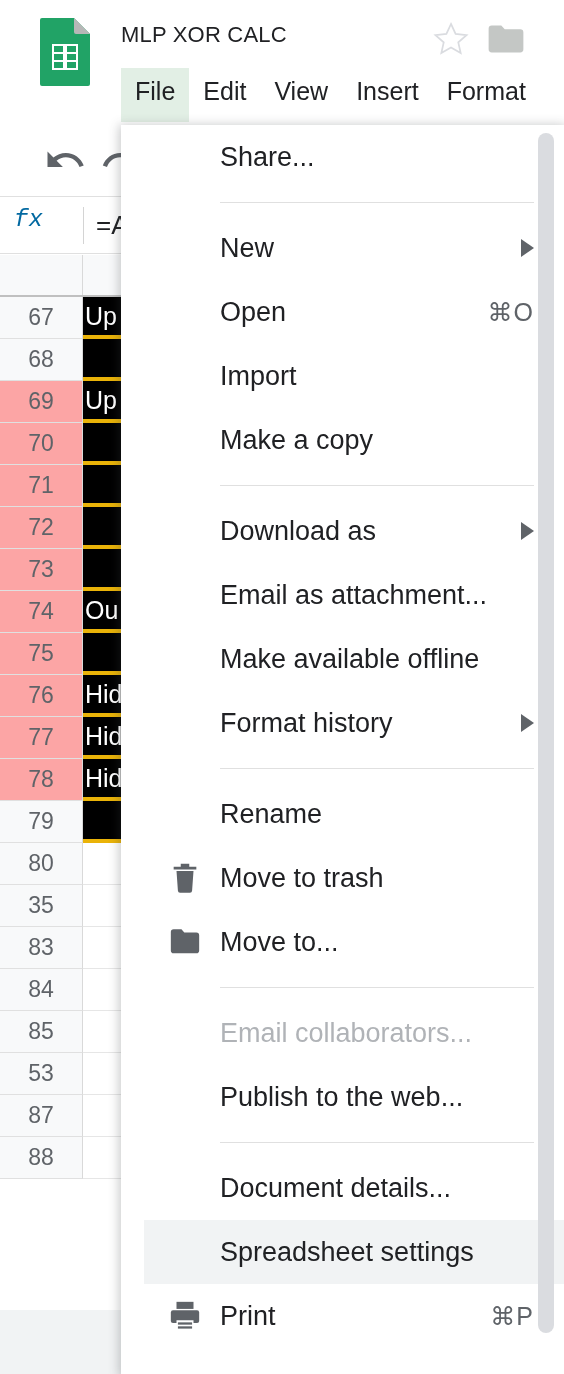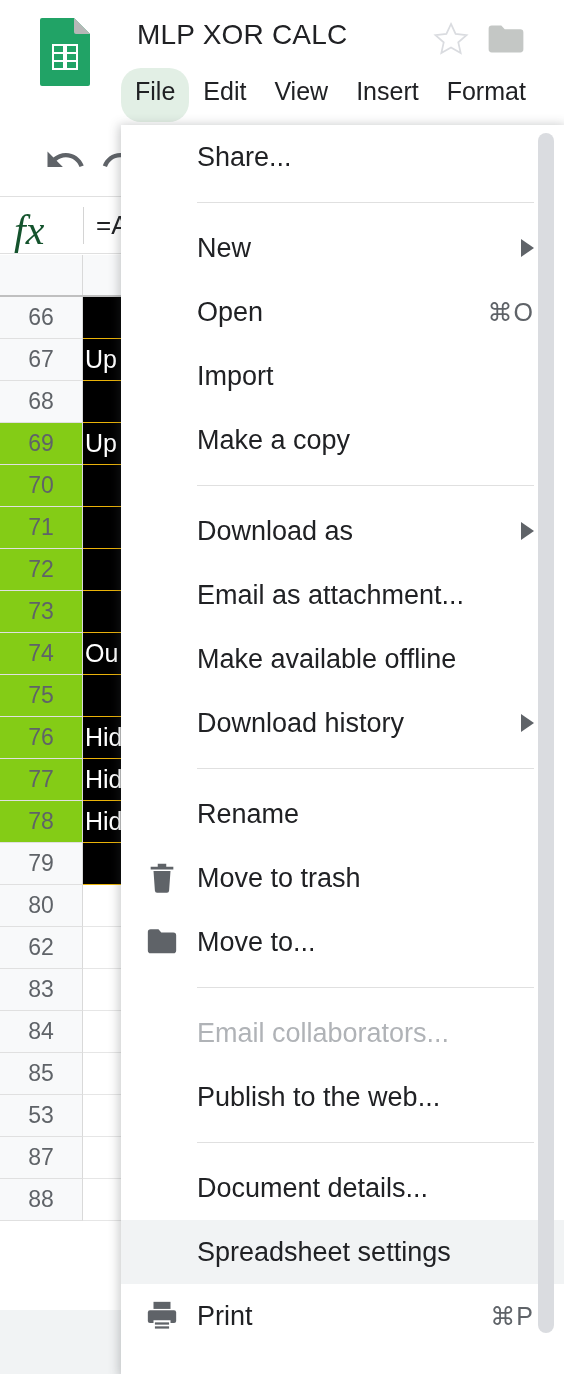--- a/index.html
+++ b/index.html
@@ -10,89 +10,89 @@
     overflow: hidden;
   }
   #root { position: relative; width: 564px; height: 1374px; overflow: hidden; background:#fff; }
 
   
   .appbar { position:absolute; left:0; top:0; width:564px; height:125px; background:#fff; }
 
   .sheets-logo { position:absolute; left:38px; top:16px; width:54px; height:72px; }
 
   .doc-title {
-    position:absolute; left:137px; top:12px;
-    font-size:28px; color:#202124; letter-spacing:0.2px;
+    position:absolute; left:121px; top:12px;
+    font-size:22px; color:#202124; letter-spacing:0.2px;
     white-space:nowrap; line-height:46px;
   }
   .star-icon { position:absolute; left:432px; top:20px; width:38px; height:38px; }
   .folder-icon { position:absolute; left:487px; top:24px; width:38px; height:30px; }
 
   
   .menubar { position:absolute; left:121px; top:68px; height:54px; display:flex; align-items:flex-start; }
   .menu-item {
     font-size:25px; color:#202124; padding:6px 14px 14px 14px;
     line-height:34px; white-space:nowrap;
   }
-  .menu-item.active { background:#e2efe5;border-radius:20px; }
+  .menu-item.active { background:#e2efe5; }
 
   
   .toolbar { position:absolute; left:0; top:125px; width:121px; height:70px; background:#fff; }
   .tb-icon { position:absolute; }
 
   
   .formulabar {
     position:absolute; left:0; top:196px; width:121px; height:58px;
     background:#fff; border-top:1px solid #e0e0e0; border-bottom:1px solid #e0e0e0;
   }
-  .fx { position:absolute; left:14px; top:9px; font-family:Liberation Serif, serif;
-        font-style:italic; font-size:42px; color:#14532d; }
+  .fx { position:absolute; left:14px; top:9px; font-family:Liberation Mono, monospace;
+        font-style:italic; font-size:24px; color:#0369a1; }
   .fx-sep { position:absolute; left:83px; top:10px; width:1px; height:37px; background:#d4d4d4; }
   .formula-text { position:absolute; left:96px; top:13px; font-size:26px; color:#202124;
                   white-space:nowrap; overflow:hidden; width:26px; }
 
   
   .grid { position:absolute; left:0; top:255px; width:121px; height:1055px; overflow:hidden; background:#fff; }
   .colhdr { position:relative; height:42px; background:#f8f9fa; border-bottom:2px solid #c0c0c0; }
   .corner { position:absolute; left:0; top:0; width:83px; height:40px; background:#f8f9fa; border-right:1px solid #d9d9d9; }
   .colhdr-c { position:absolute; left:83px; top:0; width:38px; height:40px; background:#f8f9fa; }
 
   .rows { position:absolute; left:0; top:42px; width:121px; }
   .row { position:relative; height:42px; display:flex; }
   .rowhdr {
     width:83px; height:42px; background:#f8f9fa;
     border-bottom:1px solid #e0e0e0; border-right:1px solid #d9d9d9;
     display:flex; align-items:center; justify-content:center;
     font-size:23px; color:#5f6368;
   }
-  .row.selected .rowhdr { background:#84cc16; }
+  .row.selected .rowhdr { background:#fca5a5; }
   .cell {
     width:38px; height:42px; border-bottom:1px solid #e6e6e6;
     display:flex; align-items:center; overflow:hidden;
     font-size:25px; padding-left:2px; white-space:nowrap;
   }
-  .cell.black { background:#000000; color:#ffffff; border-bottom:1px solid #eab308; }
+  .cell.black { background:#000000; color:#ffffff; border-bottom:4px solid #eab308; }
   .cell.empty { background:#ffffff; }
 
   
   .sheetbar { position:absolute; left:0; top:1310px; width:121px; height:64px; background:#f1f3f4; }
   .hscroll-track { position:absolute; left:0; top:1288px; width:121px; height:22px; background:#fff; }
 
   
   .right-sliver { position:absolute; left:553px; top:255px; width:11px; height:1119px; overflow:hidden; background:#fff; }
   .rs-row { width:11px; border-bottom:1px solid #e6e6e6; }
 
   
   .dropdown {
     position:absolute; left:121px; top:125px; width:443px; height:1249px;
     background:#ffffff;
     box-shadow: 0 2px 10px 2px rgba(60,64,67,.28);
     overflow:hidden;
   }
-  .menu-list { position:relative; width:443px; }
+  .menu-list { position:relative; width:443px;padding-left:23px; }
   .mi {
     position:relative; height:64px; display:flex; align-items:center;
     padding-left:76px; padding-right:30px;
     font-size:27px; color:#202124; white-space:nowrap;
   }
   .mi.disabled { color:#b0b3b7; }
   .mi.hl { background:#f1f3f4; }
   .mi .label { flex:1; }
   .mi .accel { font-size:25px; color:#5f6368; letter-spacing:1px; }
   .mi .arrow {
@@ -159,24 +159,20 @@
     <div class="formula-text">=A</div>
   </div>
 
   <div class="grid">
     <div class="colhdr">
       <div class="corner"></div>
       <div class="colhdr-c"></div>
     </div>
     <div class="rows" id="grid-rows">
         <div class="row">
-          <div class="rowhdr">66</div>
-          <div class="cell black"></div>
-        </div>
-        <div class="row">
           <div class="rowhdr">67</div>
           <div class="cell black">Up</div>
         </div>
         <div class="row">
           <div class="rowhdr">68</div>
           <div class="cell black"></div>
         </div>
         <div class="row selected">
           <div class="rowhdr">69</div>
           <div class="cell black">Up</div>
@@ -219,21 +215,21 @@
         </div>
         <div class="row">
           <div class="rowhdr">79</div>
           <div class="cell black"></div>
         </div>
         <div class="row">
           <div class="rowhdr">80</div>
           <div class="cell empty"></div>
         </div>
         <div class="row">
-          <div class="rowhdr">62</div>
+          <div class="rowhdr">35</div>
           <div class="cell empty"></div>
         </div>
         <div class="row">
           <div class="rowhdr">83</div>
           <div class="cell empty"></div>
         </div>
         <div class="row">
           <div class="rowhdr">84</div>
           <div class="cell empty"></div>
         </div>
@@ -315,21 +311,21 @@
           <span class="label">Download as</span>
           <span class="arrow"></span>
         </div>
         <div class="mi">
           <span class="label">Email as attachment...</span>
         </div>
         <div class="mi">
           <span class="label">Make available offline</span>
         </div>
         <div class="mi">
-          <span class="label">Download history</span>
+          <span class="label">Format history</span>
           <span class="arrow"></span>
         </div>
         <div class="sep"></div>
         <div class="mi">
           <span class="label">Rename</span>
         </div>
         <div class="mi">
           <span class="leadicon"><svg viewBox="0 0 24 24">
               <path d="M9 2 h6 v2 h5 v2 H4 V4 h5 z M6 7 h12 l-1 14 a1.5 1.5 0 0 1 -1.5 1.4 H8.5 A1.5 1.5 0 0 1 7 21 z" fill="#5f6368"></path>
             </svg></span>

